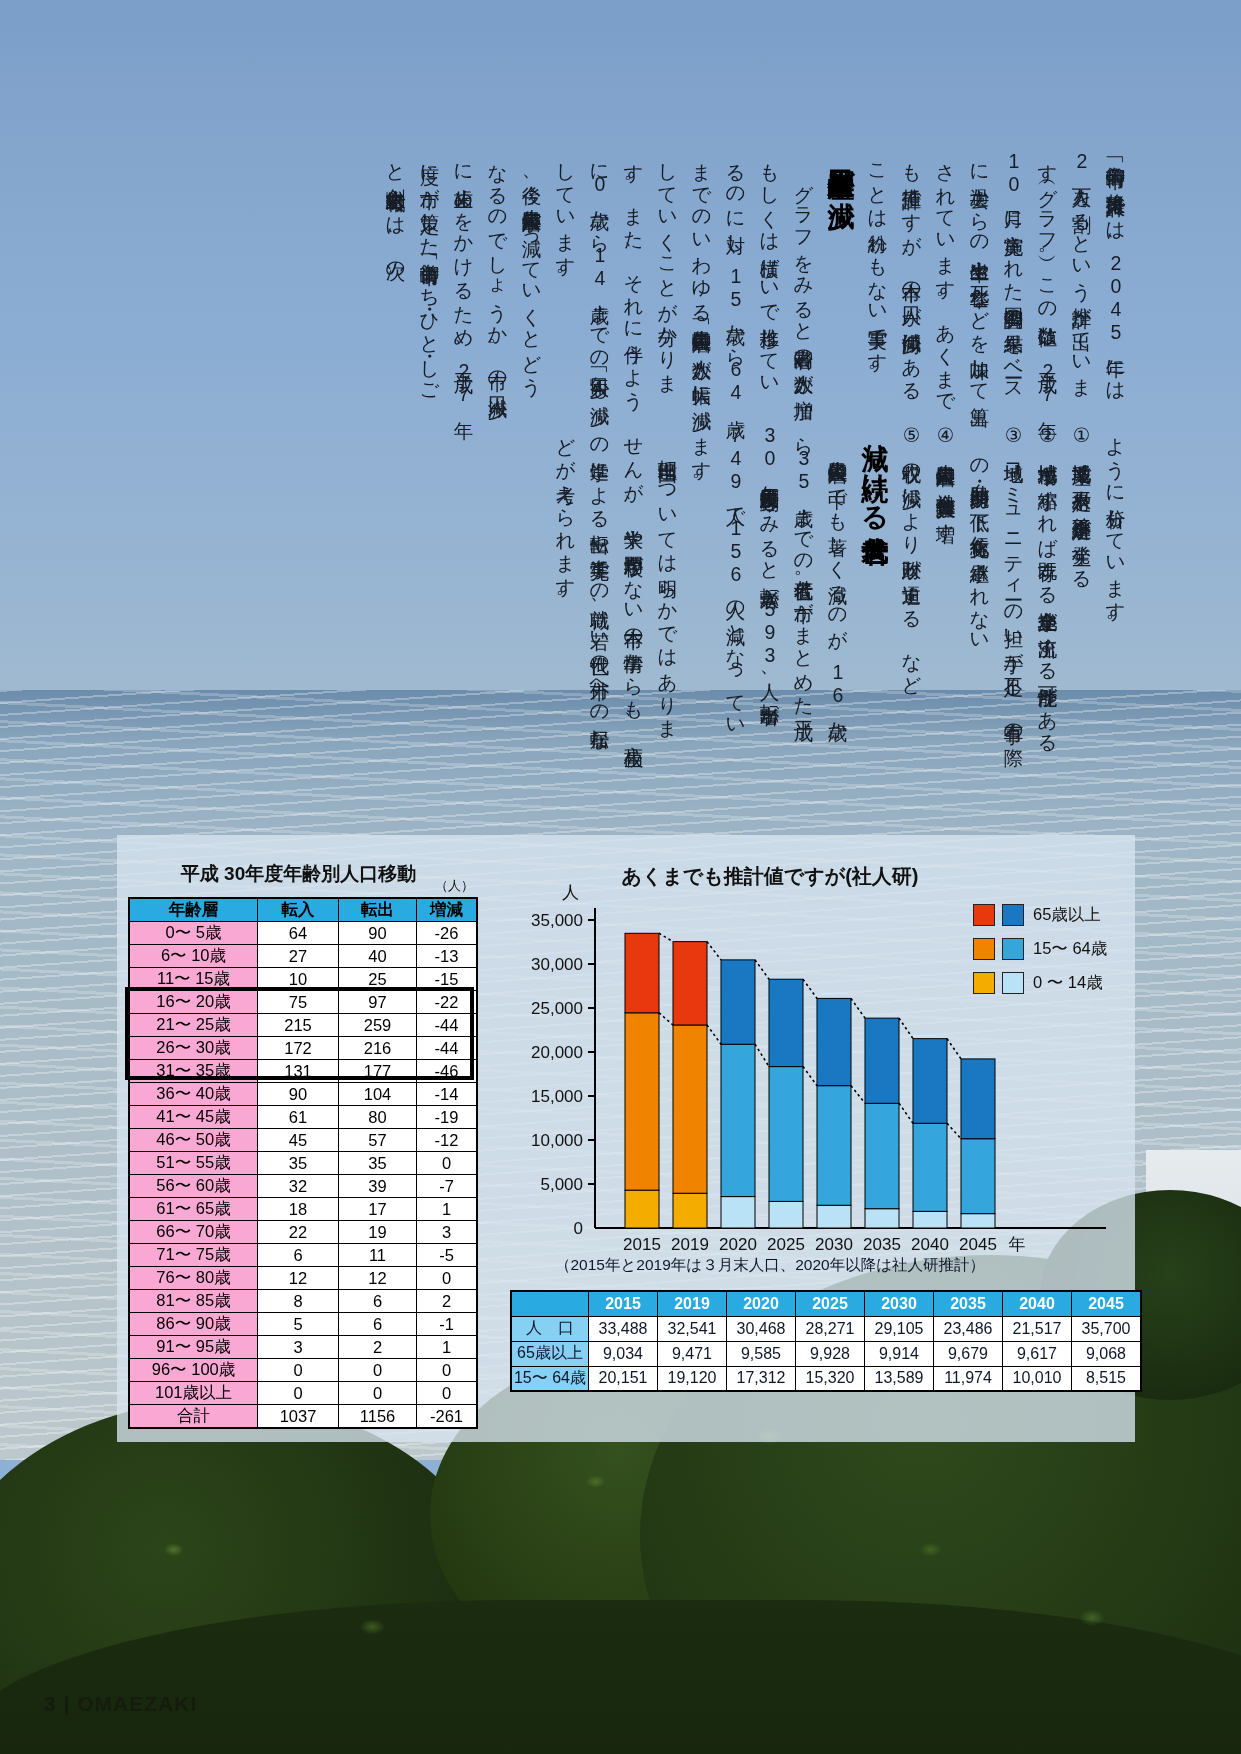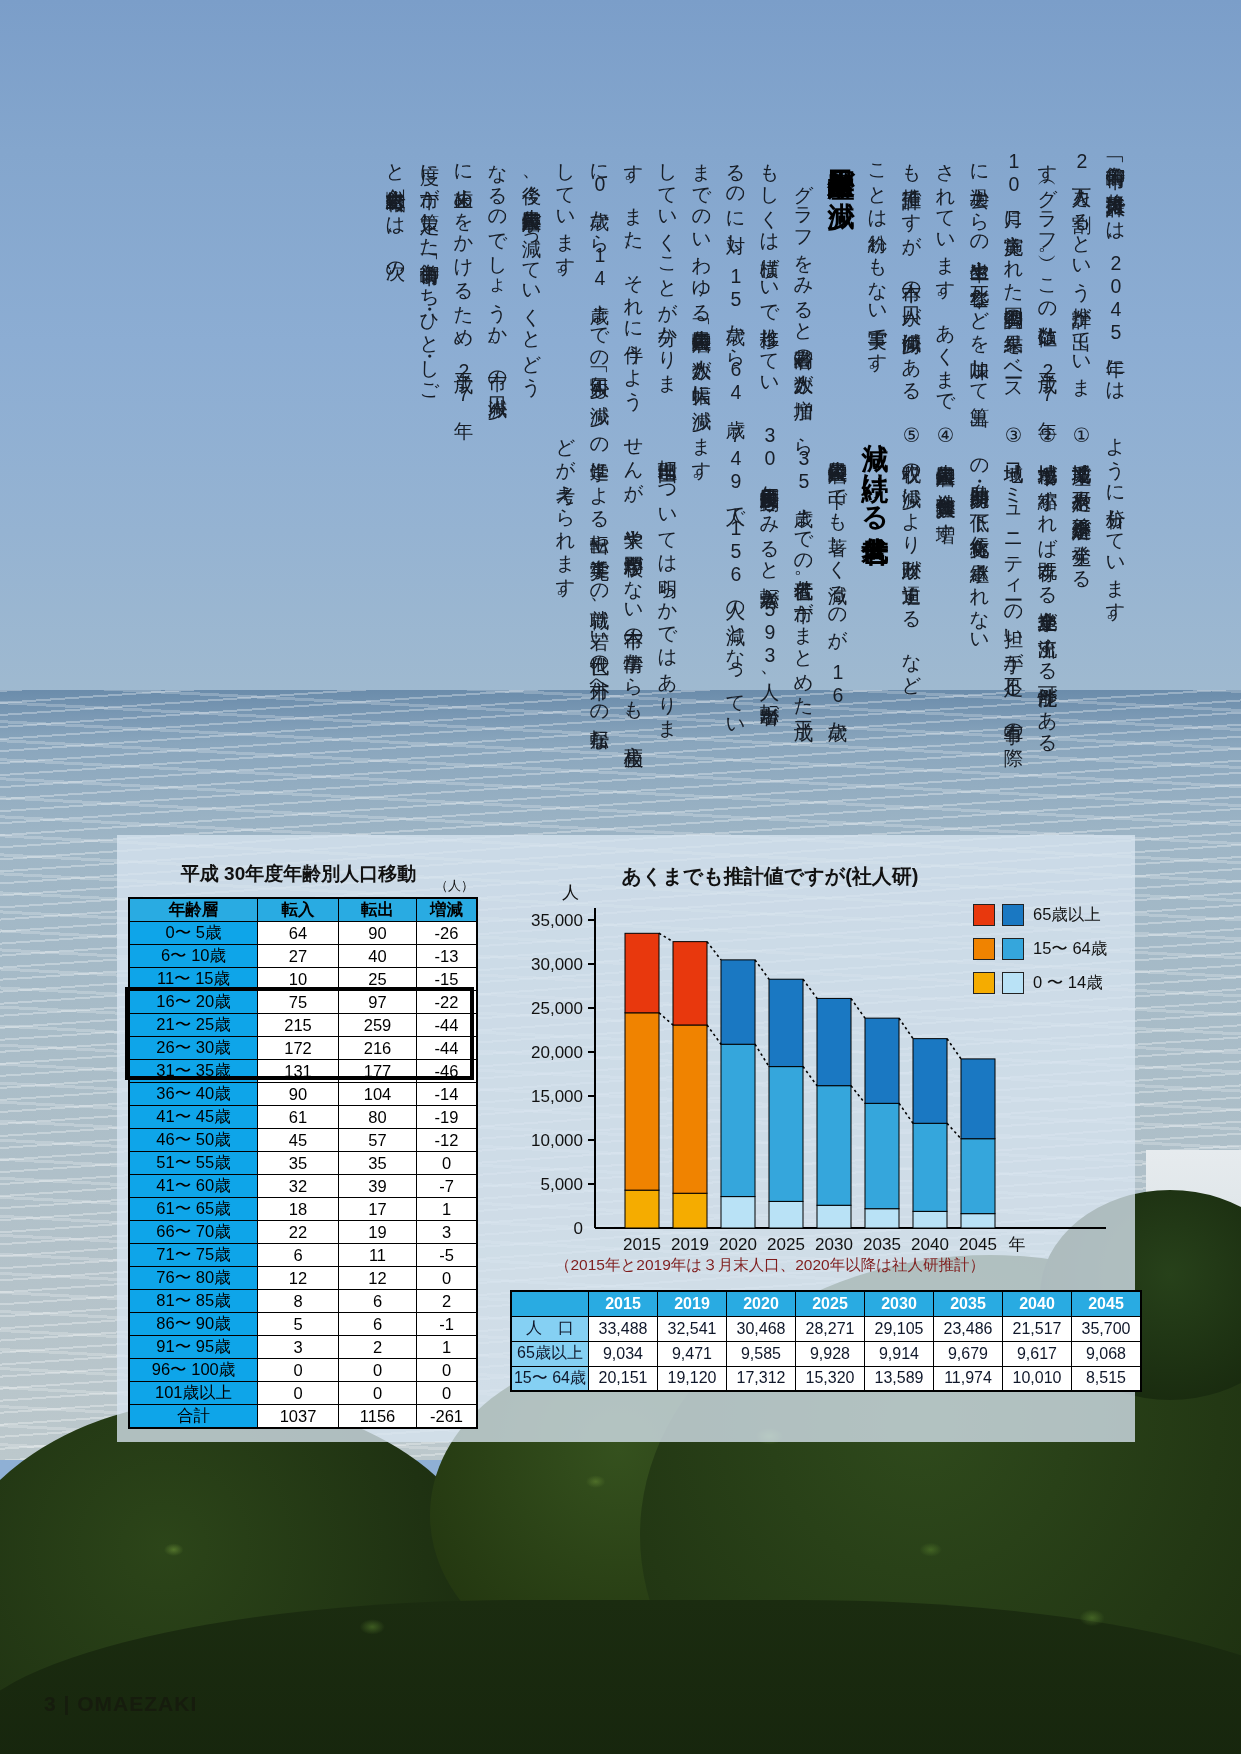--- a/index.html
+++ b/index.html
@@ -51,34 +51,34 @@
   .mig-title{position:absolute;left:11px;top:26px;width:341px;text-align:center;
     font-size:19px;font-weight:600;color:#111;}
   .mig-unit{position:absolute;left:318px;top:42px;font-size:13px;color:#111;}
   .mig-wrap{position:absolute;left:11px;top:62px;}
   table.mig{border-collapse:collapse;table-layout:fixed;width:343px;background:#fff;}
   table.mig th,table.mig td{border:1px solid #000;text-align:center;padding:0;
     font-size:16.5px;color:#000;overflow:hidden;white-space:nowrap;}
   table.mig thead tr{height:23px;}
   table.mig tbody tr{height:22.6px;}
   table.mig thead th{background:#29abe2;font-weight:700;}
-  table.mig td.lab{background:#0ea5e9;}
+  table.mig td.lab{background:#f9a8d4;}
   table.mig{border:2px solid #000;}
   .hlbox{position:absolute;left:-3px;top:90px;width:349px;height:93px;
     border:4px solid #000;box-sizing:border-box;pointer-events:none;}
   
   .chart-title{position:absolute;left:428px;top:28px;width:450px;text-align:center;
     font-size:20px;font-weight:600;color:#111;}
   #chart-svg{position:absolute;left:383px;top:15px;}
   .legend{position:absolute;left:856px;top:68px;}
   .lg-row{display:flex;align-items:center;margin-bottom:11px;height:23px;}
   .sw{width:22px;height:22px;border:1px solid #222;box-sizing:border-box;margin-right:7px;}
   .lg-label{font-size:16.5px;color:#111;margin-left:2px;white-space:nowrap;}
   .chart-note{position:absolute;left:333px;top:420px;width:640px;text-align:center;
-    font-size:15.5px;color:#7f1d1d;}
+    font-size:15.5px;color:#0f172a;}
   
   .proj-wrap{position:absolute;left:393px;top:455px;}
   table.proj{border-collapse:collapse;table-layout:fixed;width:622px;background:#fff;border:2px solid #000;}
   table.proj th,table.proj td{border:1px solid #000;text-align:center;padding:0;
     font-size:16px;color:#0f172a;white-space:nowrap;overflow:hidden;}
   table.proj tr{height:25px;}
   table.proj thead th{background:#29abe2;color:#fff;font-weight:700;}
   table.proj td.lab{background:#85d0f3;}
   
   .footer{position:absolute;left:44px;top:1692px;font-size:21px;letter-spacing:1px;
@@ -192,21 +192,21 @@
             <td>57</td>
             <td>-12</td>
           </tr>
           <tr>
             <td class="lab">51〜 55歳</td>
             <td>35</td>
             <td>35</td>
             <td>0</td>
           </tr>
           <tr>
-            <td class="lab">41〜 60歳</td>
+            <td class="lab">56〜 60歳</td>
             <td>32</td>
             <td>39</td>
             <td>-7</td>
           </tr>
           <tr>
             <td class="lab">61〜 65歳</td>
             <td>18</td>
             <td>17</td>
             <td>1</td>
           </tr>

